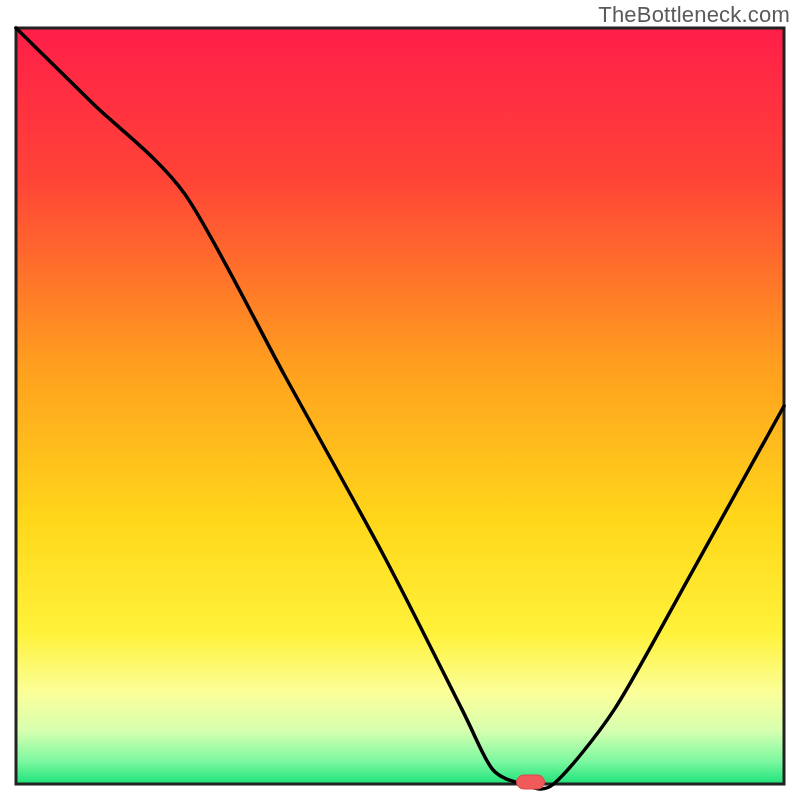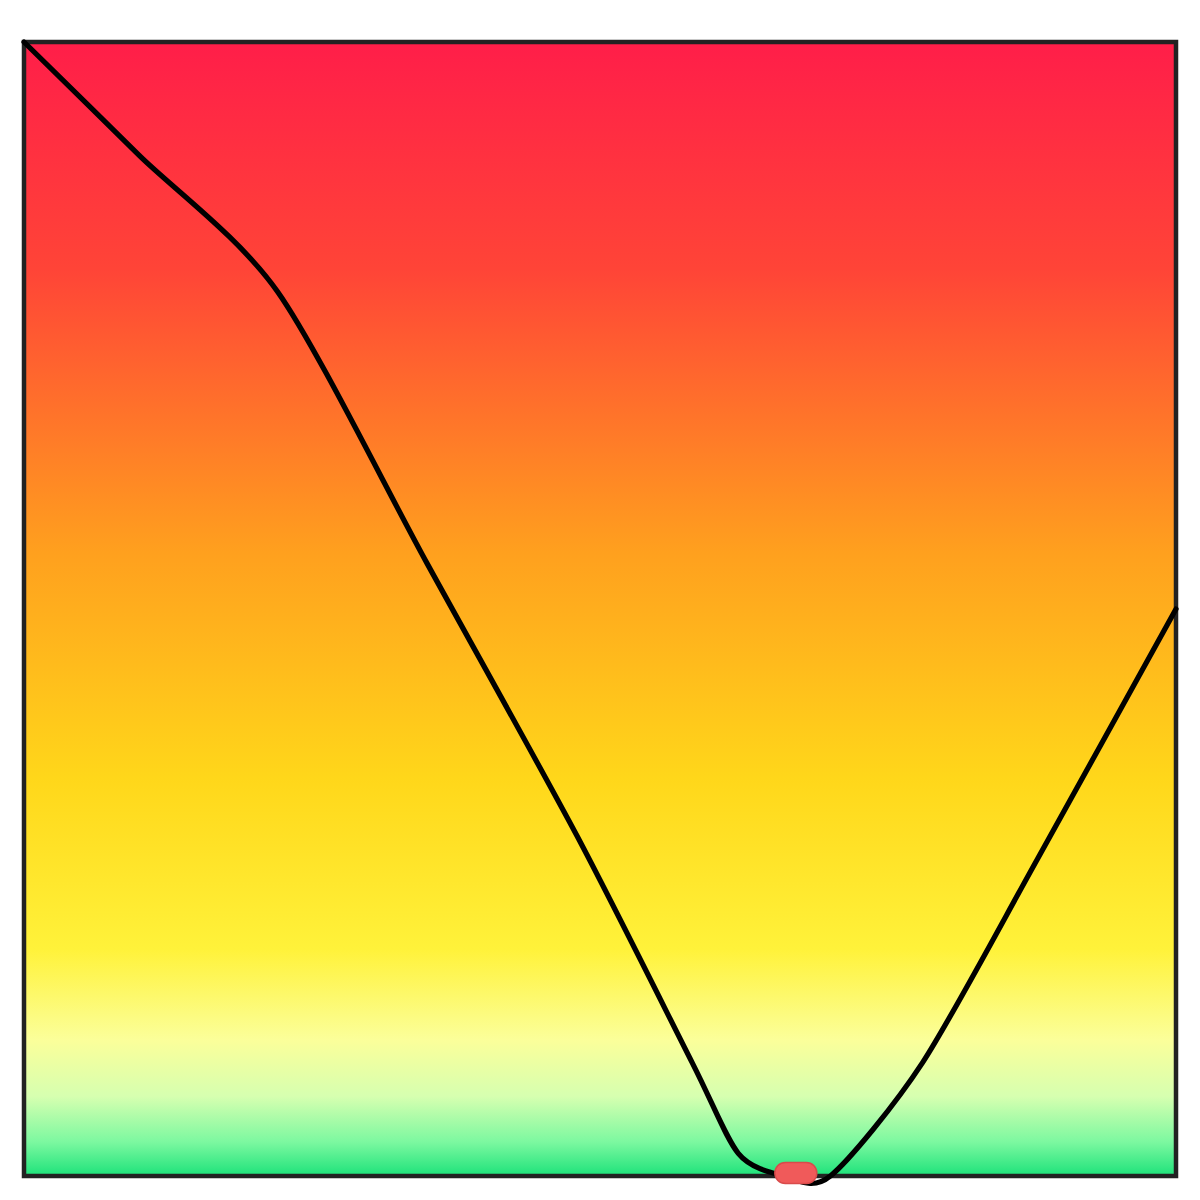--- a/index.html
+++ b/index.html
@@ -53,13 +53,14 @@
 
     <rect x="16" y="28" width="768" height="756" fill="url(#bg-grad)"></rect>
 
     <rect x="16" y="28" width="768" height="756" fill="none" stroke="#222222" stroke-width="3"></rect>
 
     <path id="curve" fill="none" stroke="#000000" stroke-width="3.5" stroke-linecap="round" stroke-linejoin="round" d="M 16 28 C 26.240000000000002 38.080000000000005, 70.272 81.42400000000004, 92.80000000000001 103.60000000000002 C 115.32800000000002 125.77600000000001, 159.36 158.03199999999993, 184.96 194.31999999999994 C 210.56 230.60799999999995, 258.17599999999993 327.376, 284.79999999999995 375.76 C 311.424 424.144, 361.08799999999997 512.8480000000001, 384.64 557.2 C 408.192 601.552, 447.1039999999999 680.1759999999999, 461.43999999999994 708.4 C 475.77599999999995 736.624, 483.96799999999996 758.8, 492.15999999999997 768.88 C 500.352 778.96, 514.688 781.984, 522.88 784 C 531.072 786.016, 541.3119999999999 794.08, 553.5999999999999 784 C 565.8879999999999 773.92, 596.608 736.624, 615.04 708.4 C 633.472 680.1759999999999, 669.312 612.64, 691.84 572.3199999999999 C 714.368 531.9999999999999, 771.712 428.176, 784 406"></path>
 
     <rect id="marker" rx="7" ry="7" width="28" height="14" fill="#f05a5a" stroke="#d94b4b" stroke-width="1" x="516.5600000000001" y="775"></rect>
   </svg>
 
+  <div class="watermark">TheBottleneck.com</div>
 </div>
 
 </body></html>

